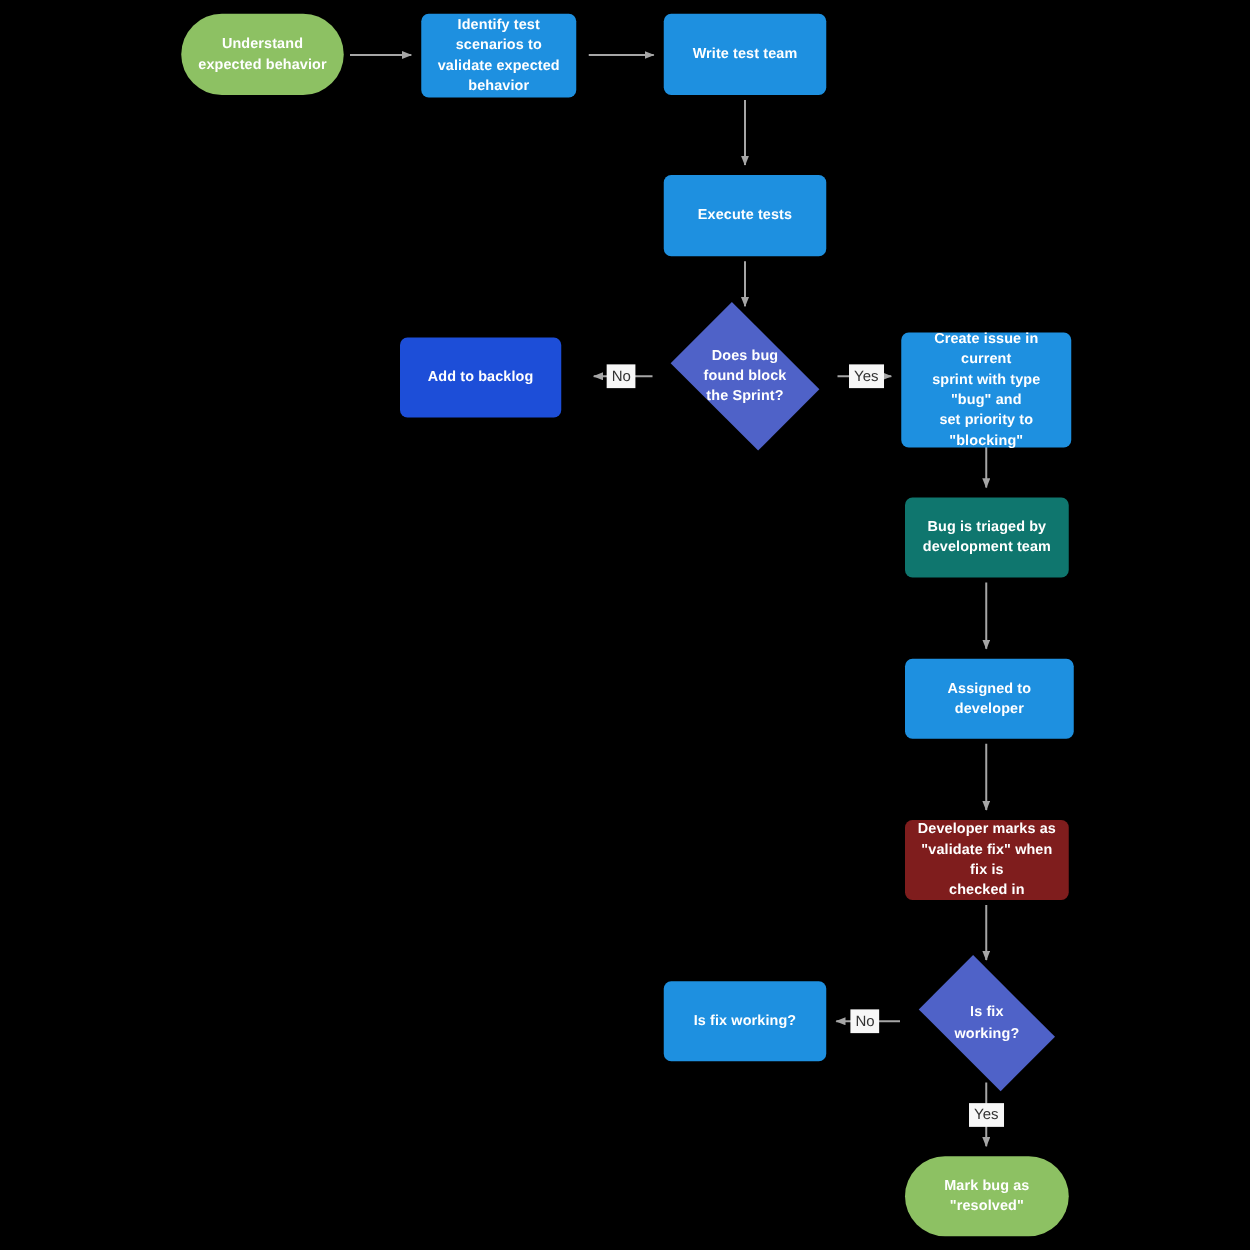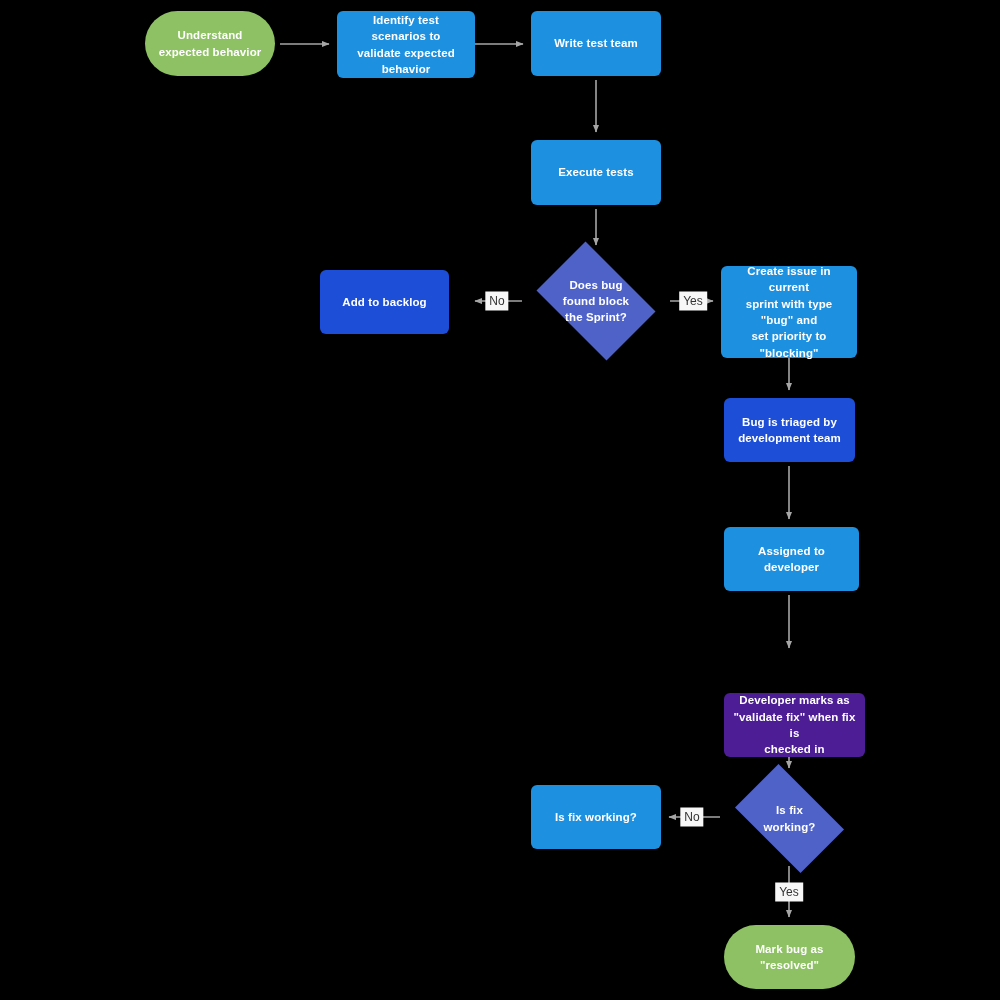--- a/index.html
+++ b/index.html
@@ -47,46 +47,46 @@
         <path d="M 789 724 L 789 768" stroke="#A6A6A6" stroke-width="1.6" fill="none" marker-end="url(#ah)"></path>
         <path d="M 720 817 L 669 817" stroke="#A6A6A6" stroke-width="1.6" fill="none" marker-end="url(#ah)"></path>
         <path d="M 789 866 L 789 917" stroke="#A6A6A6" stroke-width="1.6" fill="none" marker-end="url(#ah)"></path>
       </g>
   </svg>
 
   <div id="nodes">
       <div class="node terminal" style="left: 145px; top: 11px; width: 130px; height: 65px; color: rgb(255, 255, 255); background: rgb(141, 193, 99); border-radius: 32.5px;">
         <div>Understand<br>expected behavior</div>
       </div>
-      <div class="node process" style="left: 337px; top: 11px; width: 138px; height: 67px; color: rgb(255, 255, 255); background: rgb(30, 144, 224);">
+      <div class="node process" style="left: 337px; top: 11px; width: 124px; height: 67px; color: rgb(255, 255, 255); background: rgb(30, 144, 224);">
         <div>Identify test scenarios to<br>validate expected<br>behavior</div>
       </div>
       <div class="node process" style="left: 531px; top: 11px; width: 130px; height: 65px; color: rgb(255, 255, 255); background: rgb(30, 144, 224);">
         <div>Write test team</div>
       </div>
       <div class="node process" style="left: 531px; top: 140px; width: 130px; height: 65px; color: rgb(255, 255, 255); background: rgb(30, 144, 224);">
         <div>Execute tests</div>
       </div>
       <div class="node decision" style="left: 526px; top: 252px; width: 140px; height: 98px; color: rgb(255, 255, 255);">
         <div class="dshape" style="background: rgb(79, 98, 200);"></div>
         <div class="dlabel">Does bug<br>found block<br>the Sprint?</div>
       </div>
       <div class="node process" style="left: 320px; top: 270px; width: 129px; height: 64px; color: rgb(255, 255, 255); background: #1d4ed8;">
         <div>Add to backlog</div>
       </div>
       <div class="node process" style="left: 721px; top: 266px; width: 136px; height: 92px; color: rgb(255, 255, 255); background: rgb(30, 144, 224);">
         <div>Create issue in current<br>sprint with type "bug" and<br>set priority to "blocking"</div>
       </div>
-      <div class="node process" style="left: 724px; top: 398px; width: 131px; height: 64px; color: rgb(255, 255, 255); background: #1d4ed8; text-align: center;">
+      <div class="node process" style="left: 724px; top: 398px; width: 131px; height: 64px; color: rgb(255, 255, 255); background: #0f766e; text-align: center;">
         <div>Bug is triaged by<br>development team</div>
       </div>
       <div class="node process" style="left: 724px; top: 527px; width: 135px; height: 64px; color: rgb(255, 255, 255); background: rgb(30, 144, 224);">
         <div>Assigned to developer</div>
       </div>
-      <div class="node process" style="left: 724px; top: 693px; width: 141px; height: 64px; color: rgb(255, 255, 255); background: #4c1d95;">
+      <div class="node process" style="left: 724px; top: 656px; width: 131px; height: 64px; color: rgb(255, 255, 255); background: #7f1d1d;">
         <div>Developer marks as<br>"validate fix" when fix is<br>checked in</div>
       </div>
       <div class="node decision" style="left: 724px; top: 775px; width: 131px; height: 87px; color: rgb(255, 255, 255);">
         <div class="dshape" style="background: rgb(79, 98, 200);"></div>
         <div class="dlabel">Is fix<br>working?</div>
       </div>
       <div class="node process" style="left: 531px; top: 785px; width: 130px; height: 64px; color: rgb(255, 255, 255); background: rgb(30, 144, 224);">
         <div>Is fix working?</div>
       </div>
       <div class="node terminal" style="left: 724px; top: 925px; width: 131px; height: 64px; color: rgb(255, 255, 255); background: rgb(141, 193, 99); border-radius: 32px;">

